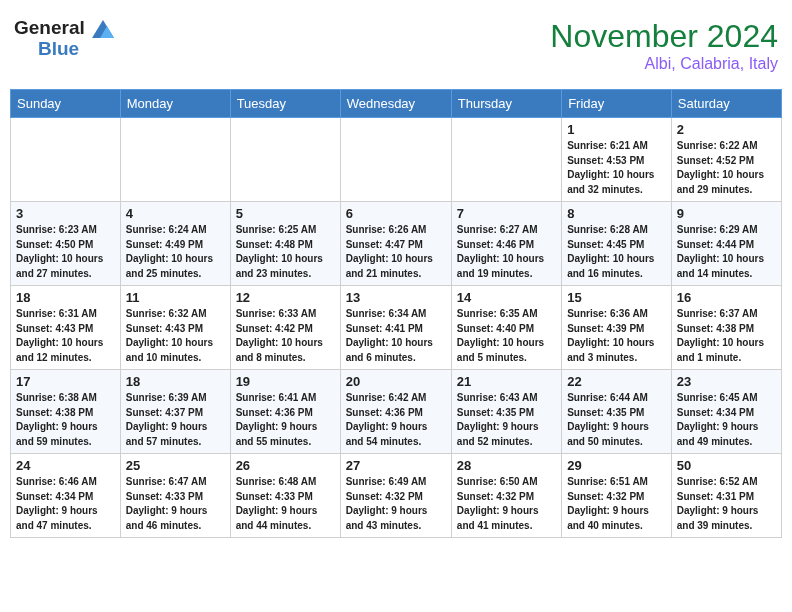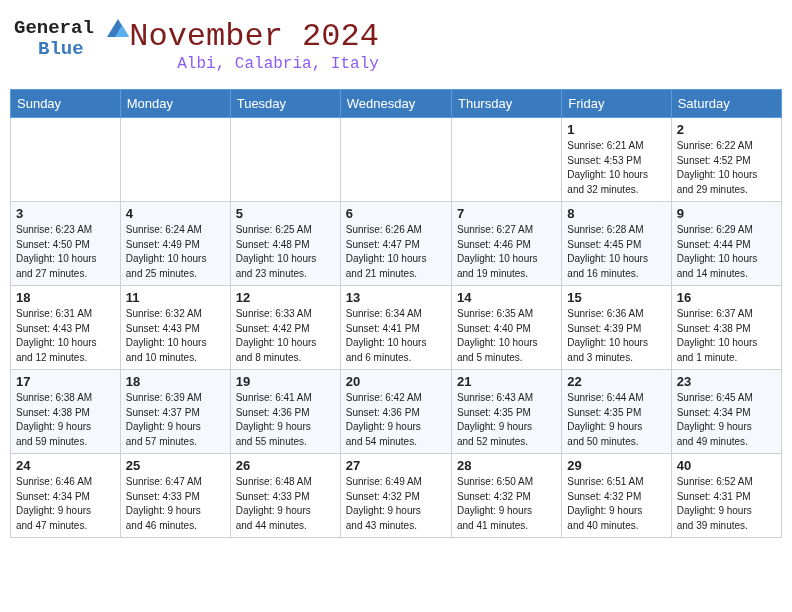--- a/index.html
+++ b/index.html
@@ -5,37 +5,36 @@
     * { box-sizing: border-box; margin: 0; padding: 0; }
     body {
       font-family: Arial, sans-serif;
       background: #fff;
       width: 792px;
       min-height: 612px;
       padding: 10px;
     }
     .header {
       display: flex;
-      justify-content: flex-start;
+      justify-content: space-between;
       align-items: flex-start;
       margin-bottom: 8px;
       padding: 8px 4px;
-      font-family: Liberation Mono, monospace;
     }
     .logo {
       display: flex;
       align-items: center;
     }
     .title-block {
       text-align: right;
     }
     .month-title {
       font-size: 32px;
       font-weight: normal;
-      color: #7f1d1d;
+      color: #15803d;
     }
     .location {
       font-size: 16px;
       color: #8b5cf6;
     }
     .calendar {
       width: 100%;
       border-collapse: collapse;
     }
     .calendar th {
@@ -64,20 +63,21 @@
     .day-num {
       font-size: 13px;
       font-weight: bold;
       display: block;
       margin-bottom: 2px;
     }
     .day-info {
       font-size: 10px;
       line-height: 1.45;
       color: #222;
+      font-weight: bold;
     }
     .empty { background: #fff !important; }
     .calendar tr:nth-child(2) td.empty { background: #fff !important; }
   </style>
 </head>
 <body>
 
 <div class="header">
   <div class="logo">
     <div>
@@ -236,18 +236,18 @@
         </td>
         <td>
           <span class="day-num">28</span>
           <div class="day-info">Sunrise: 6:50 AM<br>Sunset: 4:32 PM<br>Daylight: 9 hours<br>and 41 minutes.</div>
         </td>
         <td>
           <span class="day-num">29</span>
           <div class="day-info">Sunrise: 6:51 AM<br>Sunset: 4:32 PM<br>Daylight: 9 hours<br>and 40 minutes.</div>
         </td>
         <td>
-          <span class="day-num">40</span>
+          <span class="day-num">50</span>
           <div class="day-info">Sunrise: 6:52 AM<br>Sunset: 4:31 PM<br>Daylight: 9 hours<br>and 39 minutes.</div>
         </td>
       </tr>
     </tbody>
 </table>
 
 </body></html>

